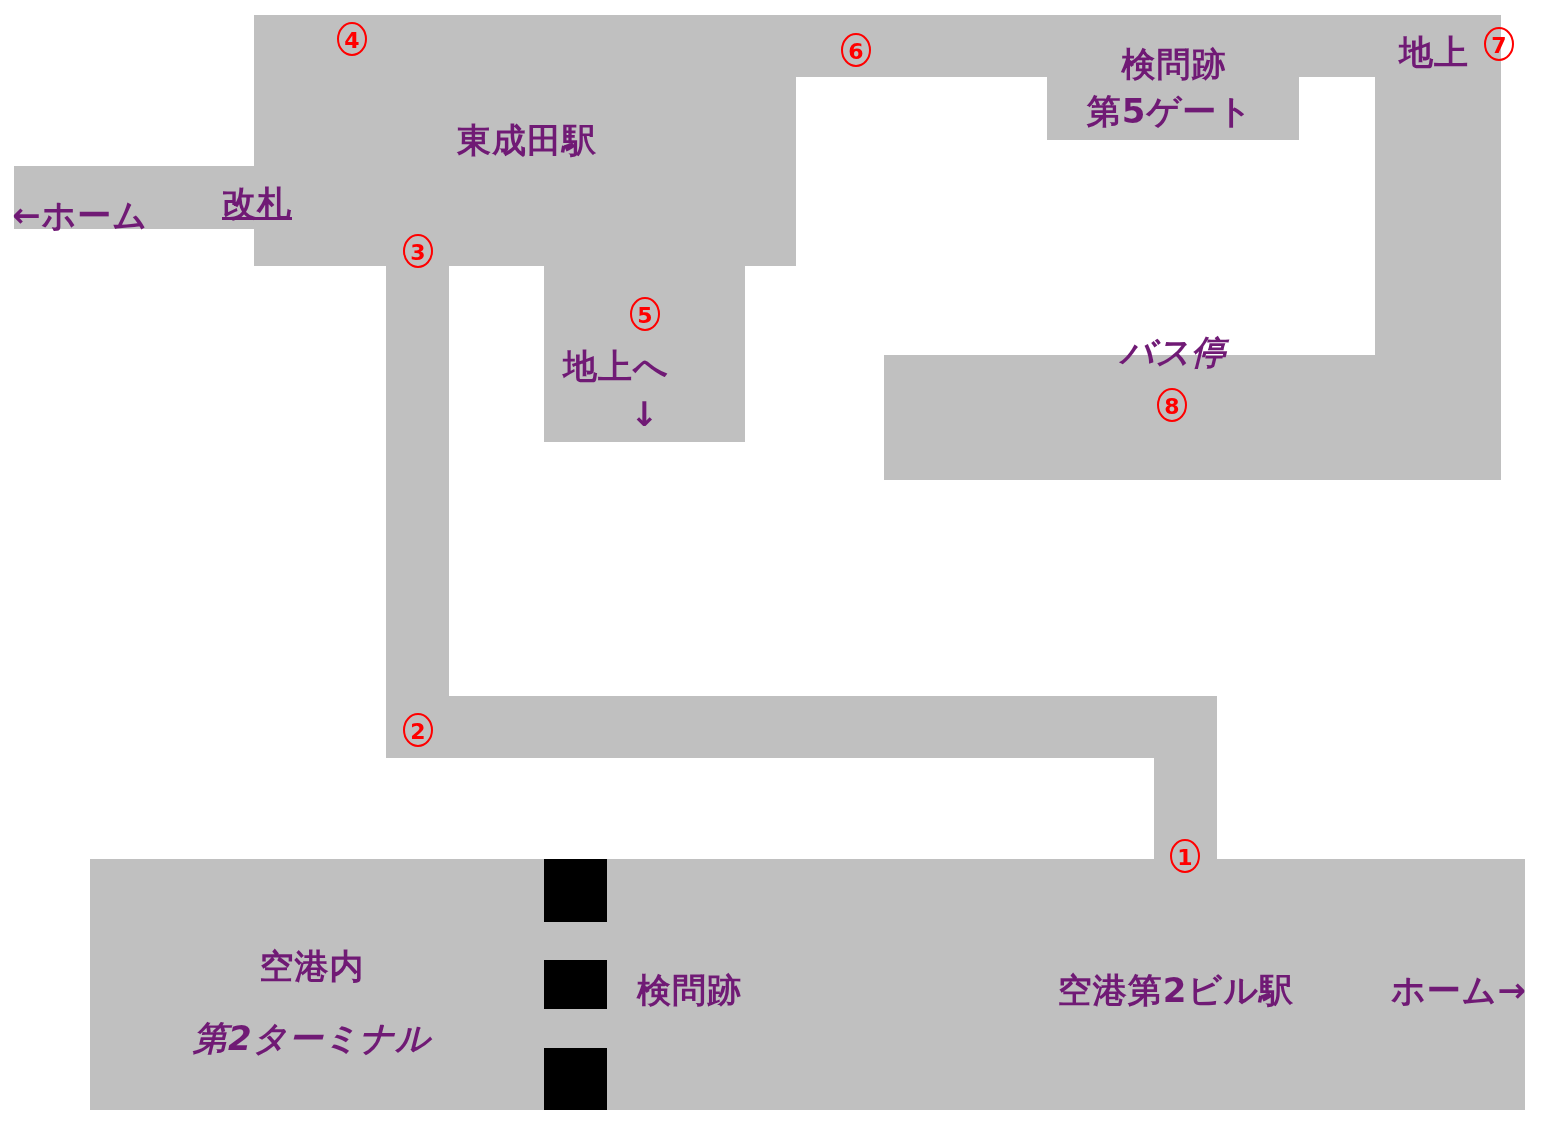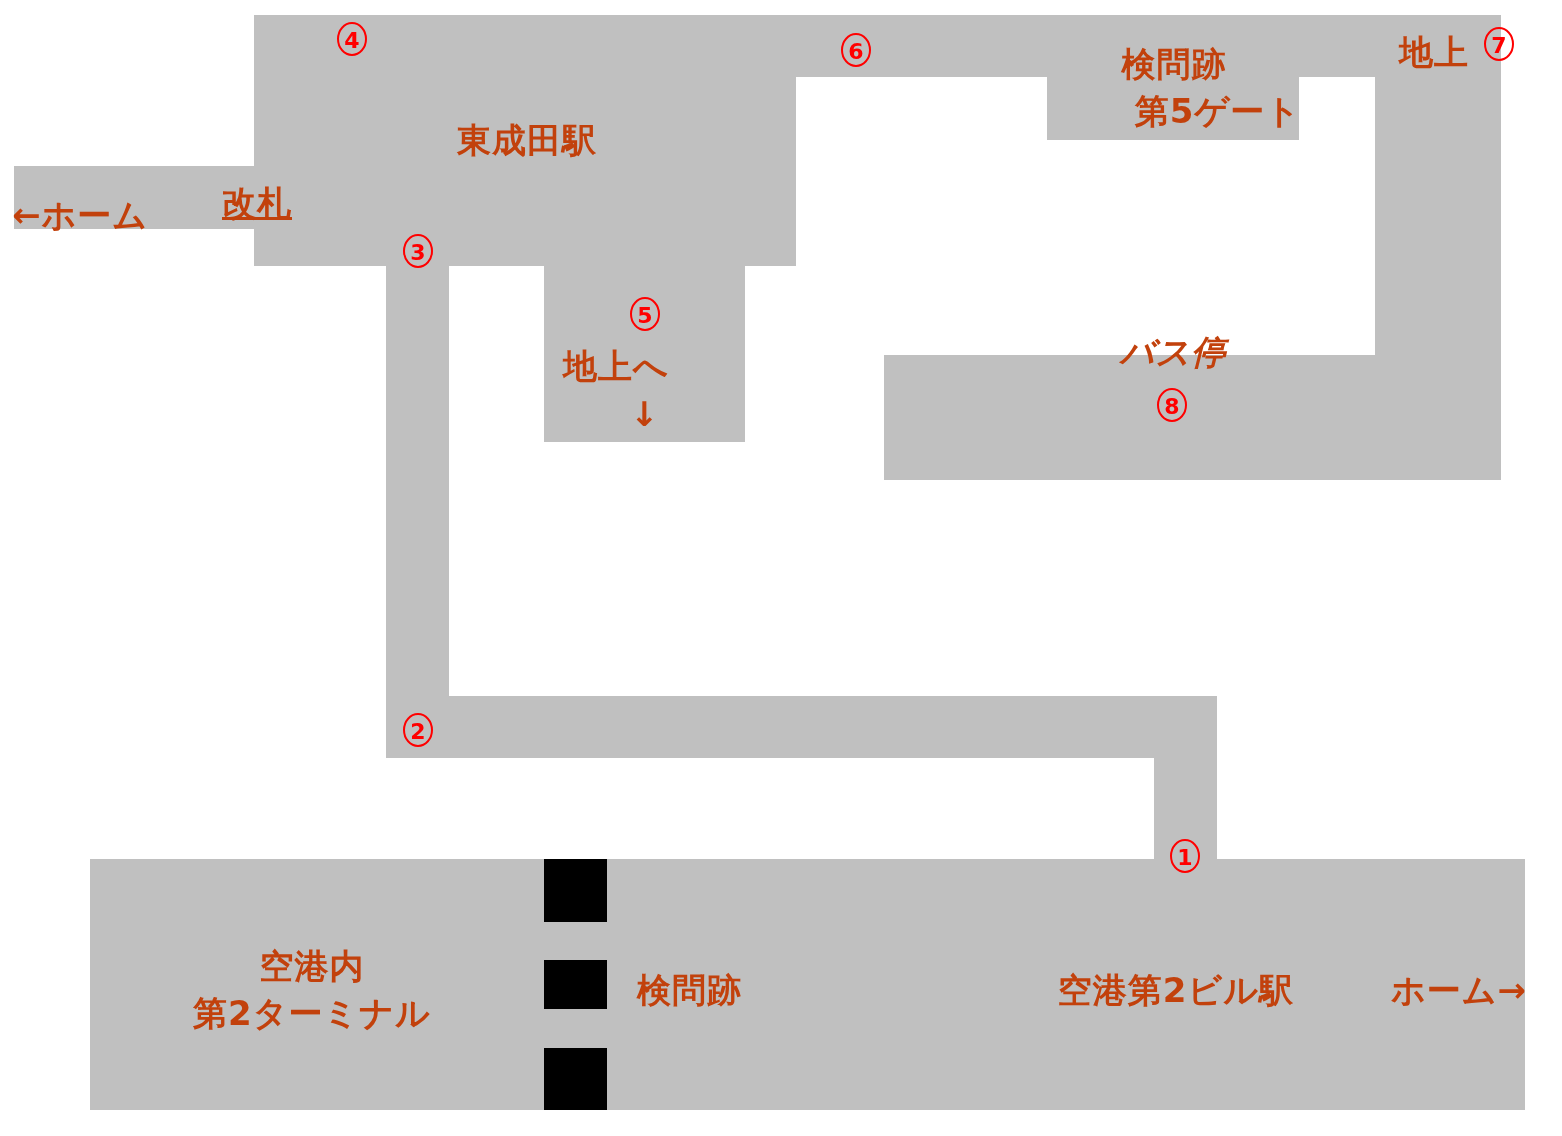--- a/index.html
+++ b/index.html
@@ -1,20 +1,20 @@
 <!DOCTYPE html>
 <html><head>
 <meta charset="utf-8">
 <style>
   html, body { margin: 0; padding: 0; background: #ffffff; }
   body { width: 1562px; height: 1136px; position: relative; overflow: hidden;
          font-family: "DejaVu Sans", "Liberation Sans", sans-serif; }
   .area { position: absolute; background: #c0c0c0; }
   .pillar { position: absolute; background: #000000; }
-  .label { position: absolute; color: #c2410c; font-weight: bold; font-size: 34px;
+  .label { position: absolute; color: #701a75; font-weight: bold; font-size: 34px;
            line-height: 44px; white-space: nowrap; letter-spacing: 1px; }
   .label.center { text-align: center; transform: translateX(-50%); }
   .marker { position: absolute; color: #ff0000; font-weight: bold; font-size: 22px;
             width: 30px; height: 34px; line-height: 34px; text-align: center;
             border: 2px solid #ff0000; border-radius: 50%; box-sizing: border-box;
             transform: translate(-50%, -50%); background: transparent; }
 </style>
 </head>
 <body>
 
@@ -31,27 +31,27 @@
 <div class="area" style="left:90px; top:859px; width:1435px; height:251px;"></div>
 
 <div class="pillar" style="left:544px; top:859px; width:63px; height:63px;"></div>
 <div class="pillar" style="left:544px; top:960px; width:63px; height:49px;"></div>
 <div class="pillar" style="left:544px; top:1048px; width:63px; height:62px;"></div>
 
 <div class="label center" style="left:527px; top:118px;">東成田駅</div>
 <div class="label" style="left:12px; top:181px;margin-top:12px;">←ホーム</div>
 <div class="label" style="left:222px; top:181px;text-decoration:underline;">改札</div>
 <div class="label center" style="left:1174px; top:42px;">検問跡</div>
-<div class="label center" style="left:1218px; top:89px;">第5ゲート</div>
+<div class="label center" style="left:1170px; top:89px;">第5ゲート</div>
 <div class="label" style="left:1380px; top:30px;margin-left:19px;">地上</div>
 <div class="label center" style="left:616px; top:344px;">地上へ</div>
 <div class="label center" style="left:645px; top:392px;">↓</div>
 <div class="label center" style="left:1173px; top:330px;font-style:italic;">バス停</div>
 <div class="label center" style="left:312px; top:944px;">空港内</div>
-<div class="label center" style="left:312px; top:991px;">第2ターミナル</div>
+<div class="label center" style="left:312px; top:1016px;font-style:italic;">第2ターミナル</div>
 <div class="label" style="left:637px; top:968px;">検問跡</div>
 <div class="label center" style="left:1176px; top:968px;">空港第2ビル駅</div>
 <div class="label" style="left:1391px; top:968px;text-align:center;">ホーム→</div>
 
 <div class="marker" style="left:1185px; top:856px;">1</div>
 <div class="marker" style="left:418px; top:730px;">2</div>
 <div class="marker" style="left:418px; top:251px;">3</div>
 <div class="marker" style="left:352px; top:39px;">4</div>
 <div class="marker" style="left:645px; top:314px;">5</div>
 <div class="marker" style="left:856px; top:50px;">6</div>

